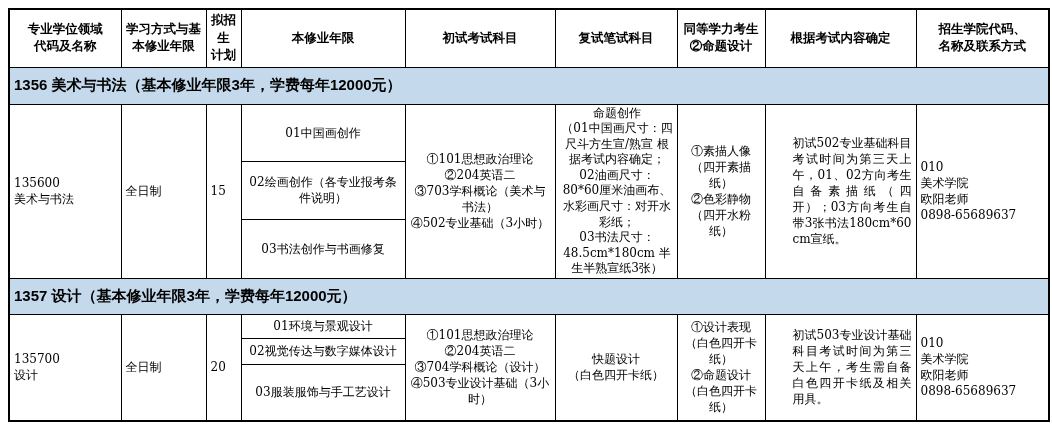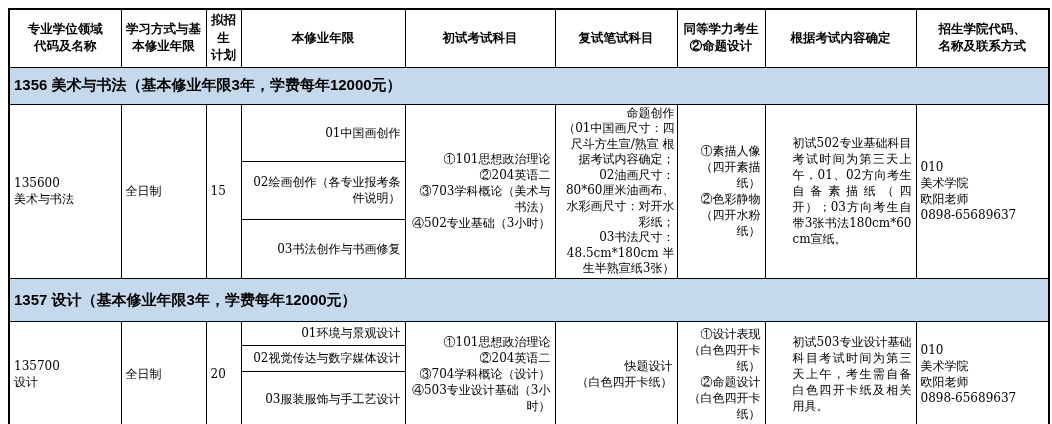--- a/index.html
+++ b/index.html
@@ -45,26 +45,26 @@
   td.band {
     background: #c5d9ec;
     font-family: "Liberation Sans", sans-serif;
     font-weight: bold;
     font-size: 15px;
     text-align: left;
     padding: 2px 2px 2px 4px;
     word-break: normal;
   }
   td.center { word-break: normal; }
-  td.dir { text-align: right; }
+  td.dir { text-align: center; }
   td.justify { text-align: justify; padding-left: 27px; }
   td.tight { line-height: 1.3; padding: 1px 2px 1px 4px; }
   tr.head   { height: 50px; }
   tr.band1  { height: 37px; }
-  tr.band2  { height: 43px; }
+  tr.band2  { height: 36px; }
   tr.s1a { height: 57px; }
   tr.s1b { height: 57px; }
   tr.s1c { height: 59px; }
   tr.s2a { height: 24px; }
   tr.s2b { height: 26px; }
   tr.s2c { height: 56px; }
 </style>
 </head>
 <body>
 

